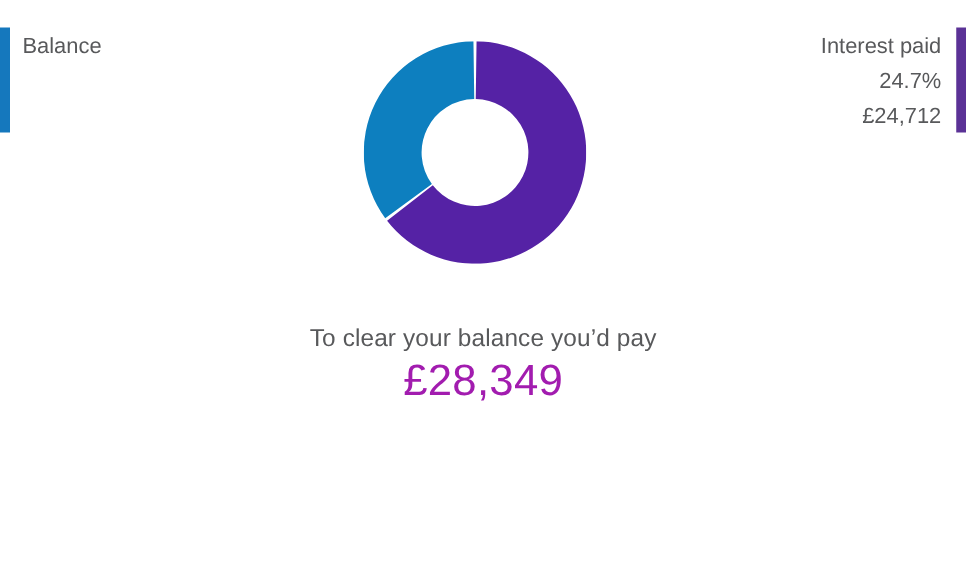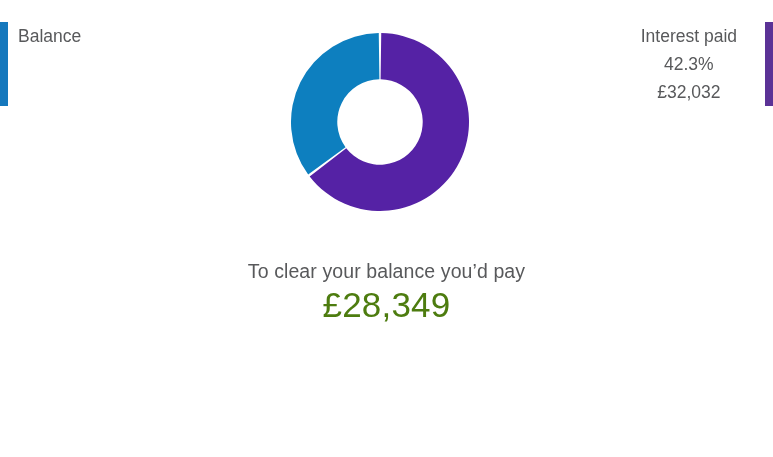--- a/index.html
+++ b/index.html
@@ -51,23 +51,23 @@
     font-size: 17.5px;
     line-height: 28px;
     white-space: nowrap;
   }
   .legend-left .legend-text {
     padding-left: 10px;
     text-align: left;
     align-items: center;
   }
   .legend-right .legend-text {
-    padding-right: 28px;
+    padding-right: 12px;
     text-align: right;
-    align-items: center;
+    align-items: flex-end;
   }
 
   
   .donut-wrap {
     position: absolute;
     left: 291px;
     top: 33px;
     width: 178px;
     height: 178px;
   }
@@ -87,21 +87,21 @@
   .summary-total { top: 258px; }
   .summary-term  { top: 362px; }
 
   .summary-caption {
     color: #58595b;
     font-size: 19.5px;
     line-height: 26px;
     letter-spacing: 0.1px;
   }
   .summary-value {
-    color: #4d7c0f;
+    color: #a21caf;
     font-weight: 300;
     line-height: 1.05;
     letter-spacing: 0.2px;
   }
   .value-total {
     font-size: 35px;
     margin-top: 3px;
   }
   .value-term {
     font-size: 36px;
@@ -116,22 +116,22 @@
   <div class="legend-callout legend-left">
     <div class="legend-bar legend-bar-blue"></div>
     <div class="legend-text">
       <span>Balance</span>
     </div>
   </div>
 
   <div class="legend-callout legend-right">
     <div class="legend-text">
       <span>Interest paid</span>
-      <span>42.3%</span>
-      <span>£32,032</span>
+      <span>24.7%</span>
+      <span>£24,712</span>
     </div>
     <div class="legend-bar legend-bar-purple"></div>
   </div>
 
   <div class="donut-wrap">
     <svg class="donut-svg" viewBox="0 0 178 178">
       <g id="donut-slices">
           <path d="M 87.75736594981609 0.008675363171917638 A 89 89 0 0 0 17.170080908564643 141.5496215335358 L 54.52163883611103 114.22381833609718 A 42.72 42.72 0 0 1 88.40353565591172 46.28416417432253 Z" fill="#0d7fbf"></path>
           <path d="M 18.66535786119057 143.534742276879 A 89 89 0 1 0 90.24263405018404 0.008675363171917638 L 89.59646434408833 46.28416417432253 A 42.72 42.72 0 1 1 55.239371773371474 115.17667629290192 Z" fill="#5522a5"></path>
         </g>

